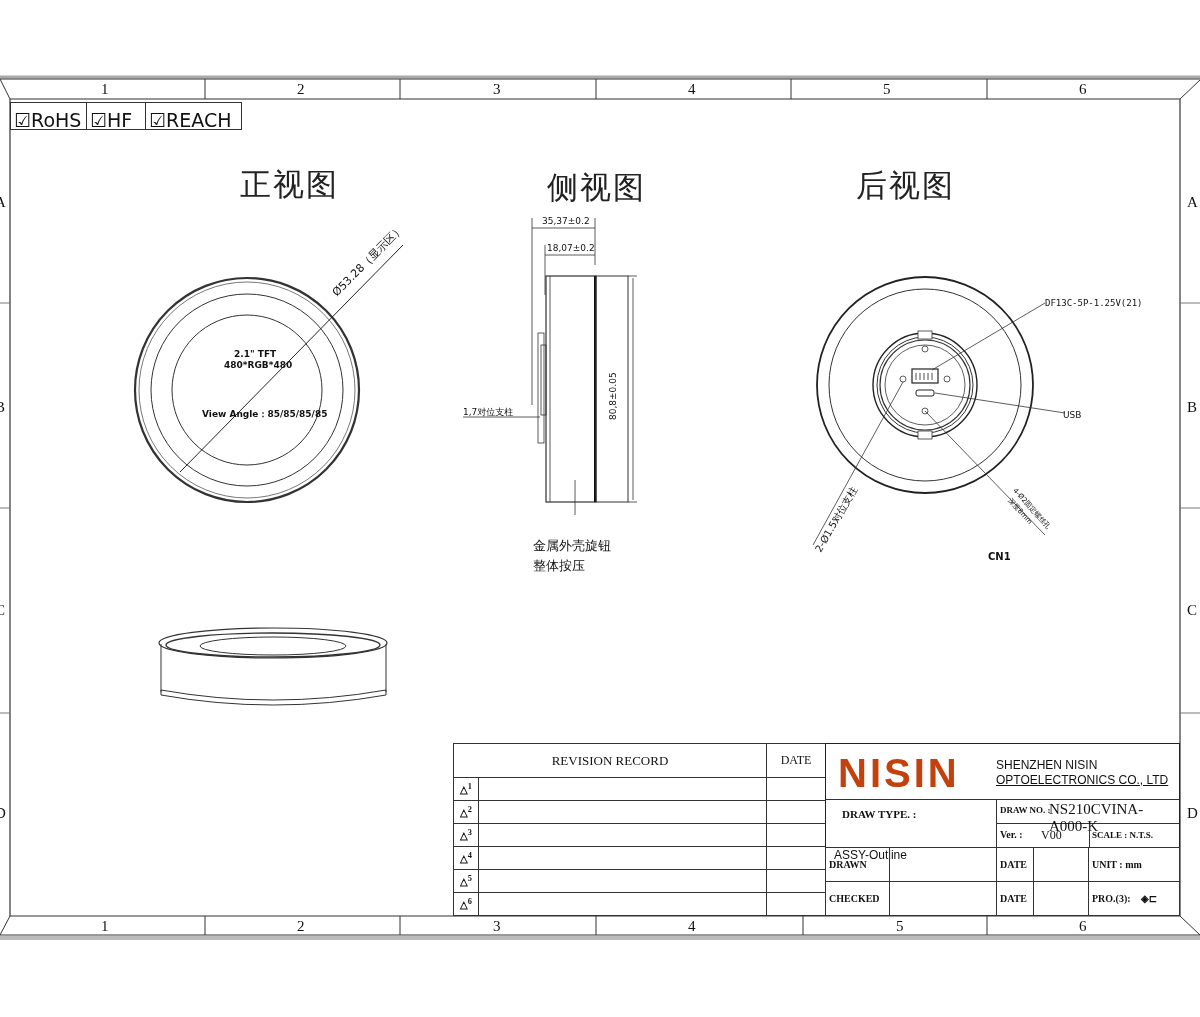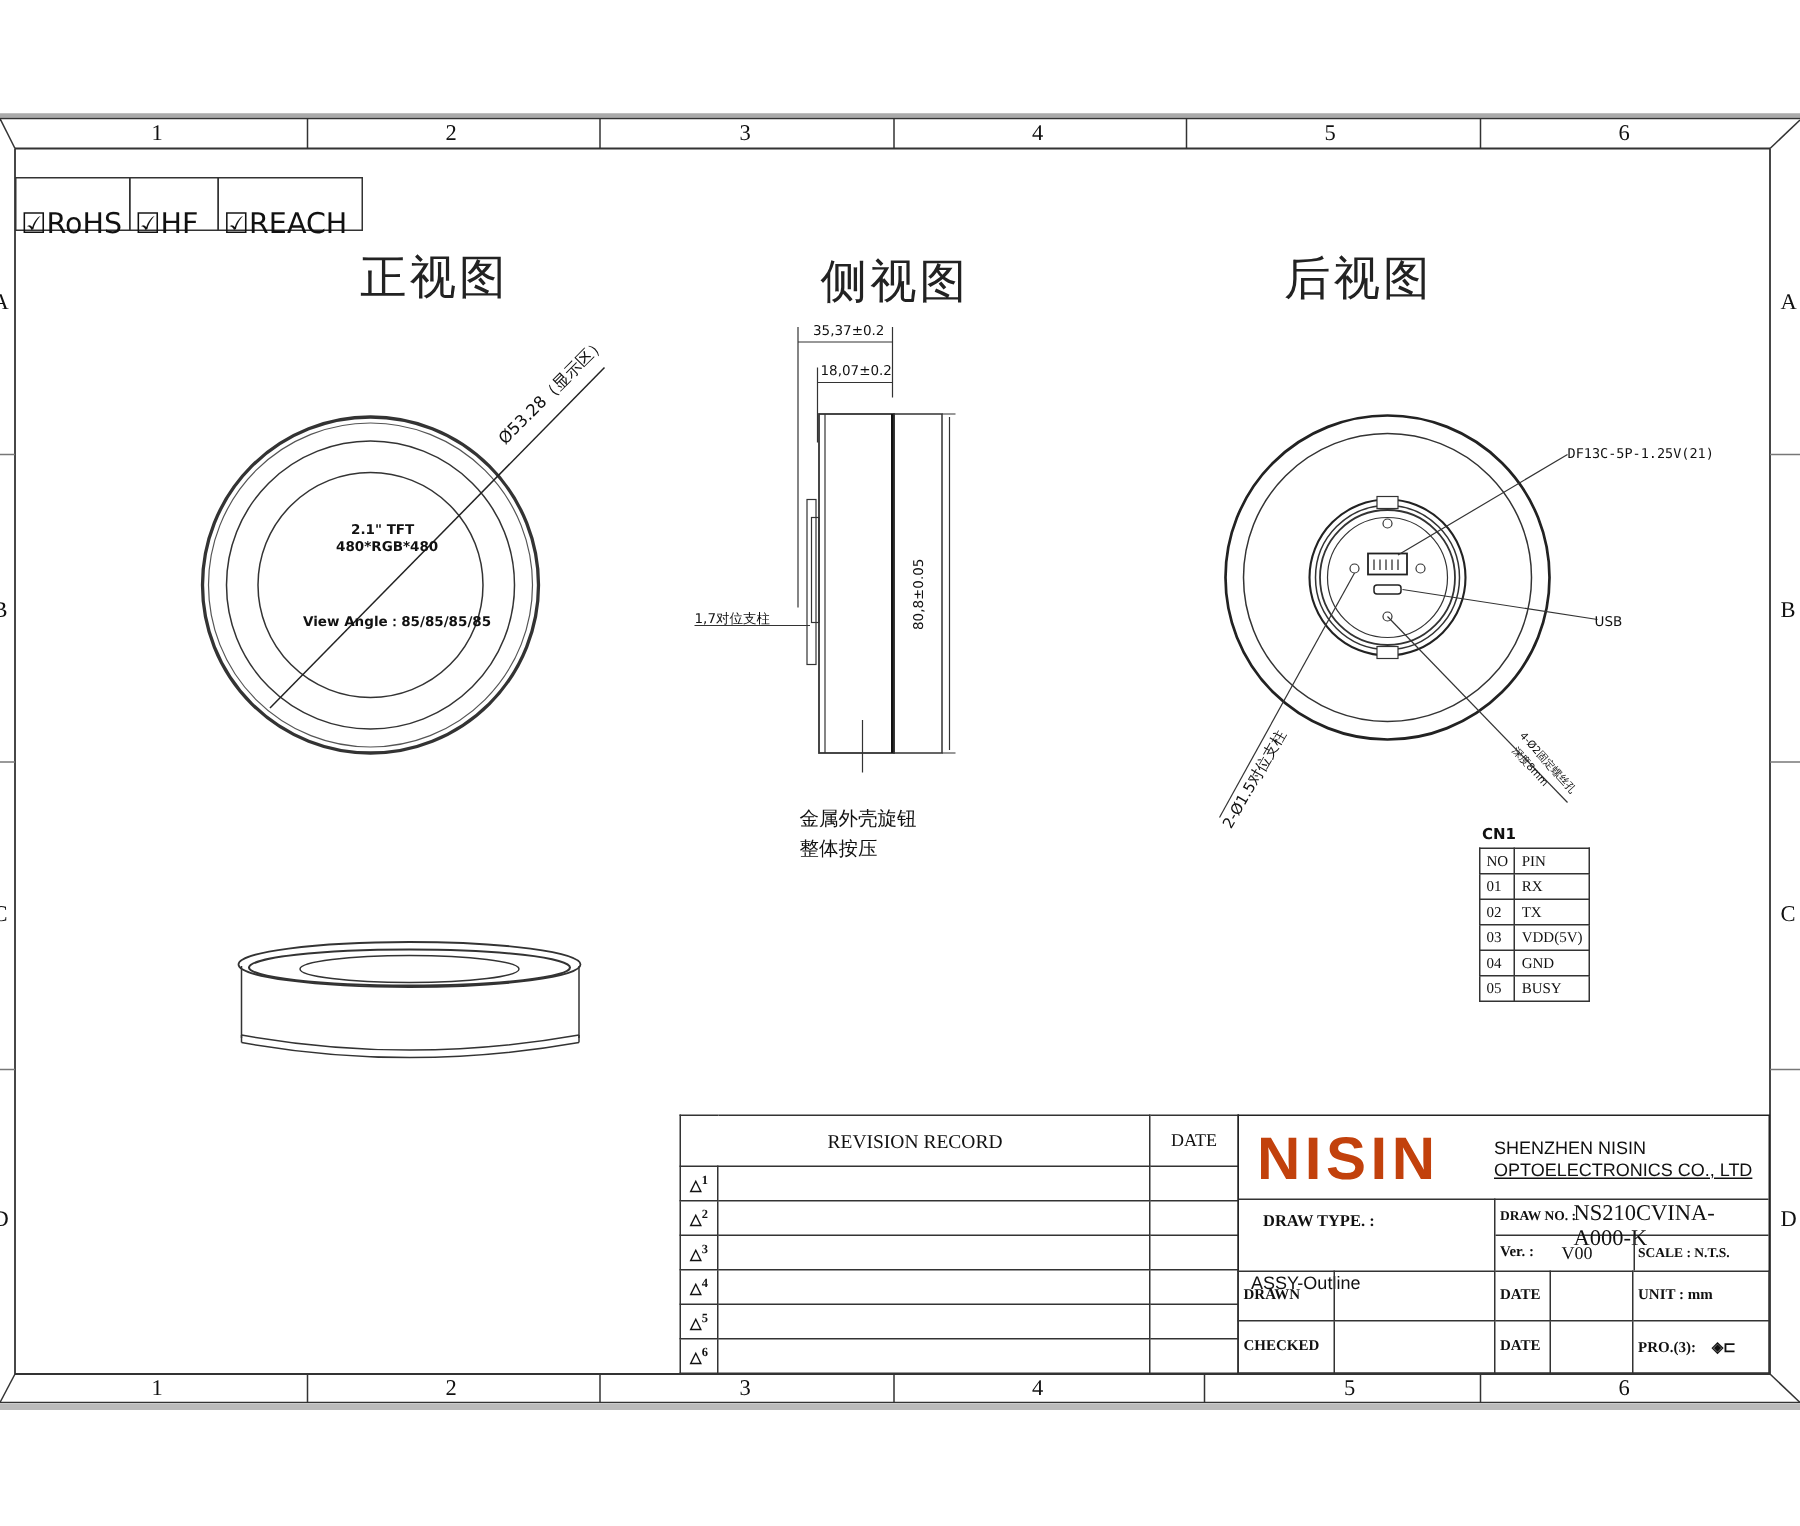--- a/index.html
+++ b/index.html
@@ -1,19 +1,19 @@
 <!DOCTYPE html>
 <html><head>
 <meta charset="utf-8">
 <style>
   html,body{margin:0;padding:0;background:#fff;}
   body{width:1200px;height:1017px;position:relative;overflow:hidden;font-family:"Liberation Sans",sans-serif;color:#111;}
   .sheet{position:absolute;left:0;top:0;width:1200px;height:1017px;}
   .abs{position:absolute;}
-  .cert{position:absolute;top:102px;height:28px;border:1px solid #333;box-sizing:border-box;font-size:19px;line-height:26px;padding:17px 3px;font-family:"DejaVu Sans",sans-serif;margin-top:16px;}
+  .cert{position:absolute;top:102px;height:28px;border:1px solid #333;box-sizing:border-box;font-size:19px;line-height:26px;padding:4px 3px;font-family:"DejaVu Sans",sans-serif;}
   .title-cn{position:absolute;font-size:31px;font-family:"DejaVu Sans",sans-serif;letter-spacing:2px;color:#222;}
   .lbl{position:absolute;font-size:10px;font-family:"DejaVu Sans",sans-serif;white-space:nowrap;}
   .serif{font-family:"Liberation Serif",serif;}
   table{border-collapse:collapse;}
   .cn1 td{border:1px solid #333;font-size:10px;font-family:"Liberation Serif",serif;height:16px;padding:0 4px;}
   .tb td{border:1px solid #333;font-family:"Liberation Serif",serif;font-weight:bold;font-size:10px;padding:0 3px;}
 </style>
 </head>
 <body>
 
@@ -173,48 +173,20 @@
     <line x1="98" y1="117" x2="8" y2="280" stroke="#333" stroke-width="0.8"></line>
     <line x1="120" y1="146" x2="240" y2="270" stroke="#333" stroke-width="0.8"></line>
   </svg>
   <span class="lbl" style="left:1045px;top:298px;font-size:9px;font-family:'DejaVu Sans Mono',monospace;">DF13C-5P-1.25V(21)</span>
   <span class="lbl" style="left:1063px;top:410px;font-size:9px;">USB</span>
   <span class="lbl" style="left:812px;top:548px;font-size:10px;transform:rotate(-60deg);transform-origin:left top;">2-Ø1.5对位支柱</span>
   <span class="lbl" style="left:1018px;top:486px;font-size:7px;transform:rotate(48deg);transform-origin:left top;">4-Ø2固定螺丝孔</span>
   <span class="lbl" style="left:1013px;top:496px;font-size:7px;transform:rotate(48deg);transform-origin:left top;">深度8mm</span>
 
   <span class="lbl" style="left:988px;top:551px;font-size:10px;font-weight:bold;">CN1</span>
-  <table class="cn1 abs" style="left:986px;top:565px;width:69px;">
-    <tbody>
-        <tr>
-      <td style="width:14px">NO</td>
-      <td>PIN</td>
-    </tr>
-    <tr>
-          <td>01</td>
-          <td>RX</td>
-        </tr>
-    <tr>
-          <td>02</td>
-          <td>TX</td>
-        </tr>
-    <tr>
-          <td>03</td>
-          <td>VDD(5V)</td>
-        </tr>
-    <tr>
-          <td>04</td>
-          <td>GND</td>
-        </tr>
-    <tr>
-          <td>05</td>
-          <td>BUSY</td>
-        </tr>
-  </tbody>
-    </table>
 
   <table class="tb abs" style="left:453px;top:743px;width:373px;height:173px;">
     <tbody>
         <tr style="height:34px;">
       <td colspan="2" style="text-align:center;font-size:13px;font-weight:normal;">REVISION  RECORD</td>
       <td style="width:52px;text-align:center;font-size:12px;font-weight:normal;">DATE</td>
     </tr>
     <tr>
           <td style="width:18px;text-align:center;">△<sup>1</sup></td>
           <td></td>

